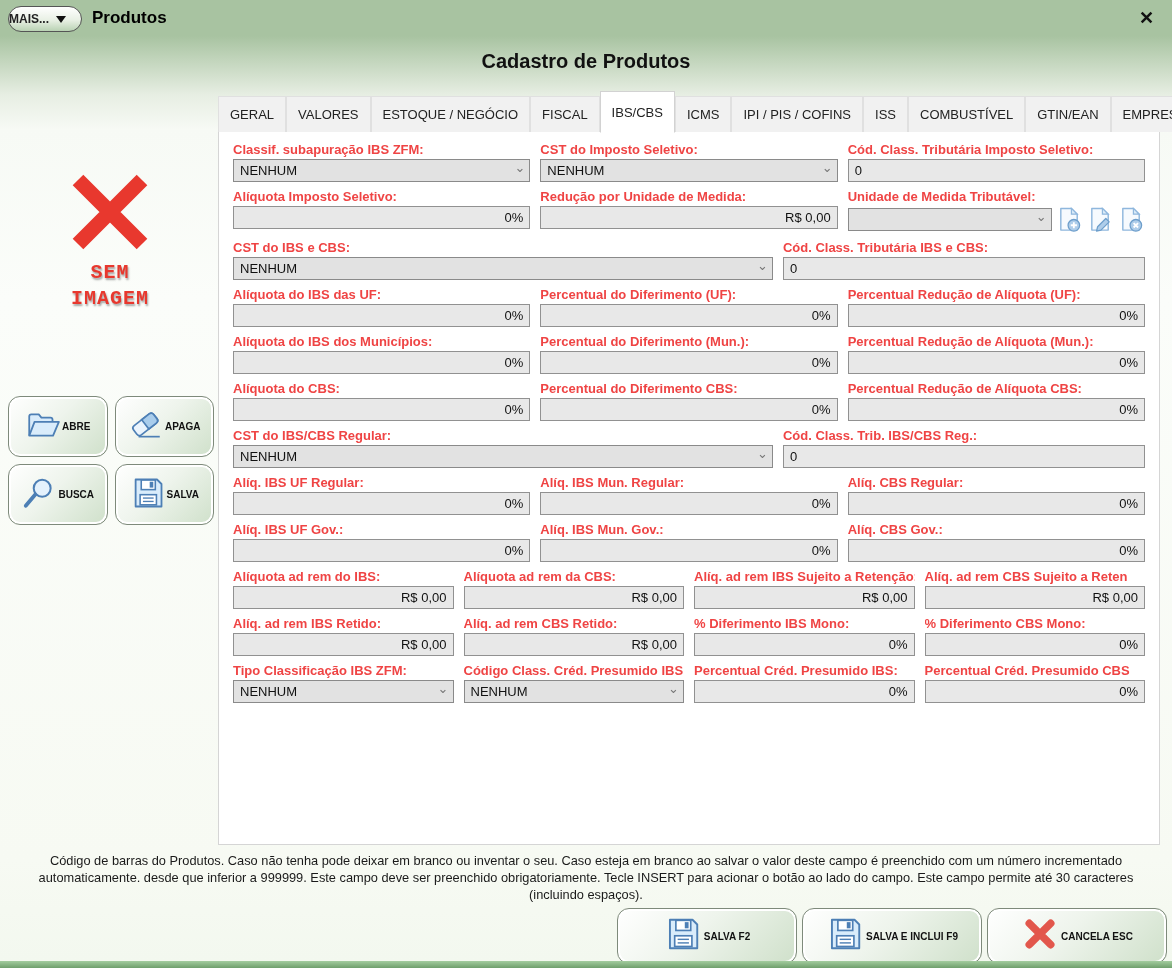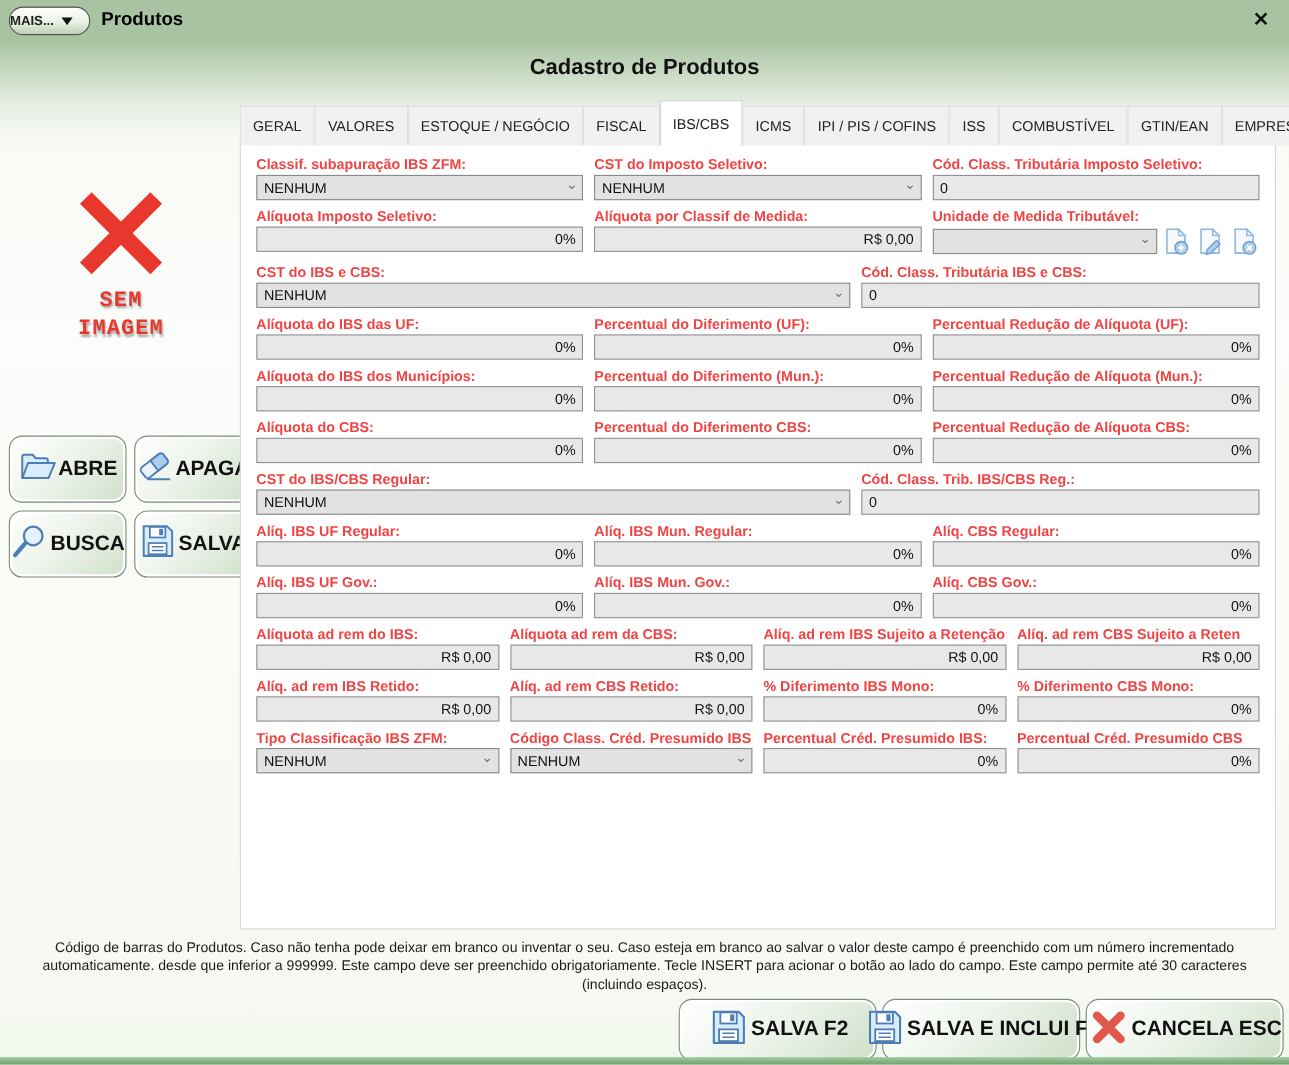--- a/index.html
+++ b/index.html
@@ -44,21 +44,21 @@
   
   .noimage{position:absolute; left:40px; top:170px; width:140px; text-align:center;}
   .noimage svg{width:92px; height:86px;}
   .noimage .t{font-size:20px; font-weight:bold; color:#e8382e; line-height:26px; letter-spacing:1px;
     text-shadow:1px 2px 2px rgba(60,60,60,0.45);font-family:Liberation Mono, monospace;}
   .side-buttons{position:absolute; left:8px; top:396px; width:206px; display:grid; grid-template-columns:1fr 1fr; gap:7px;}
   .gbtn{border:1px solid #7e8a7b; border-radius:12px; background:linear-gradient(135deg,#ffffff 0%,#eef4ec 45%,#cfe0ca 100%);
     display:flex; align-items:center; justify-content:center; cursor:pointer; box-shadow:inset 0 0 0 2px #ffffff;}
   .side-buttons .gbtn{height:59px; gap:1px;}
   .gbtn svg{width:36px; height:36px; flex:none;}
-  .gbtn .blabel{font-size:19px; font-weight:bold; color:#111; white-space:nowrap;}
+  .gbtn .blabel{font-size:10px; font-weight:bold; color:#111; white-space:nowrap;}
   
   .footer-text{position:absolute; left:10px; top:852px; width:1152px; text-align:center; font-size:12.8px; color:#1a1a1a; line-height:17px;}
   .footer-buttons{position:absolute; right:5px; top:908px; display:flex; gap:5px;}
   .footer-buttons .gbtn{height:54px; width:178px; gap:2px;}
   .footer-buttons .gbtn svg{width:38px; height:38px;}
   .bottom-strip{position:absolute; left:0; bottom:0; width:100%; height:7px;
     background:linear-gradient(180deg,#a3cc9e,#6f9f6c); }
 </style>
 </head>
 <body>
@@ -119,21 +119,21 @@
           </div>
         </div>
         <div class="frow cols3">
           <div class="fcell">
             <div class="flabel">Alíquota Imposto Seletivo:</div>
             <div class="fwrap">
               <div class="finput right">0%</div>
             </div>
           </div>
           <div class="fcell">
-            <div class="flabel">Alíquota por Classif de Medida:</div>
+            <div class="flabel">Redução por Unidade de Medida:</div>
             <div class="fwrap">
               <div class="finput right">R$ 0,00</div>
             </div>
           </div>
           <div class="fcell">
             <div class="flabel">Unidade de Medida Tributável:</div>
             <div class="fwrap with-icons">
               <div class="fselect">
                 <span></span>
                 <span class="chev">⌄</span>

